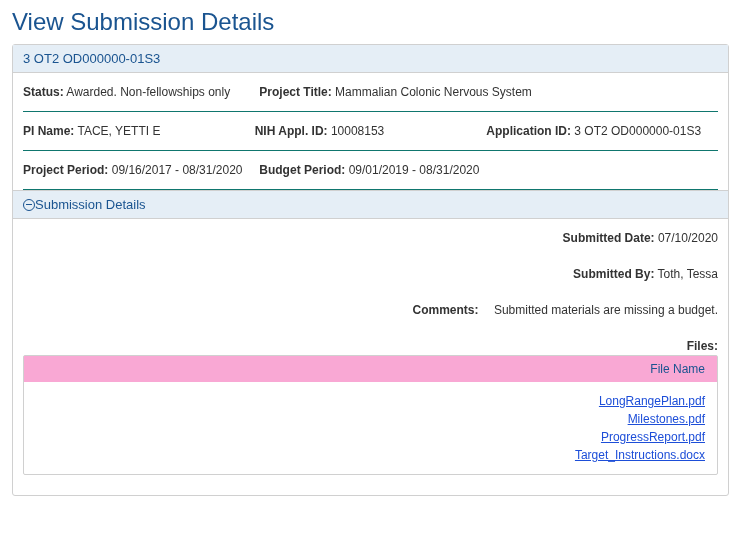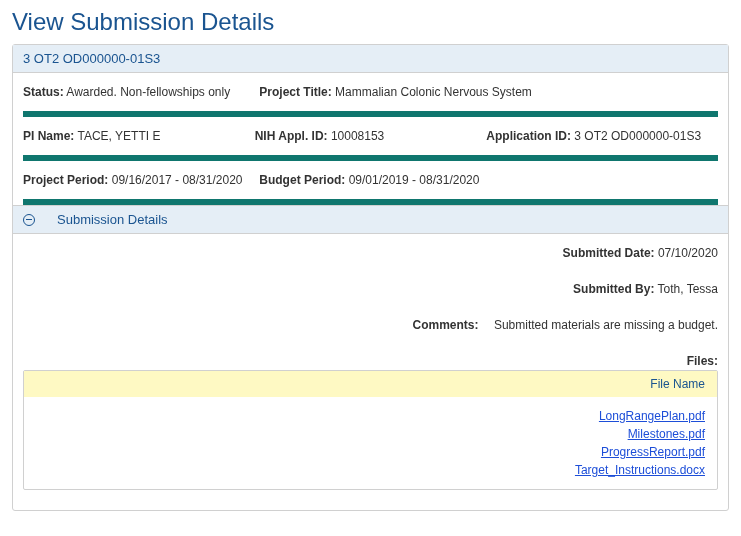--- a/index.html
+++ b/index.html
@@ -28,39 +28,39 @@
       padding: 6px 10px;
       font-size: 13px;
       border-bottom: 1px solid #d0d0d0;
     }
     .panel-body {
       padding: 0 10px;
     }
     .info-row {
       display: flex;
       padding: 12px 0;
-      border-bottom: 6px solid #0f766e;
+      border-bottom: 1px solid #0f766e;
     }
     .info-row:last-child { border-bottom: none; }
     .col-third { flex: 1; min-width: 0; }
     .col-half-a { flex: 0 0 34%; }
     .col-half-b { flex: 1; }
     .label { font-weight: bold; color: #333; }
     .value { color: #333; }
     .section-header {
       background: #e5eef6;
       border: 1px solid #d0d0d0;
       border-left: none;
       border-right: none;
       padding: 6px 10px;
       color: #1a5490;
       font-size: 13px;
       display: flex;
       align-items: center;
-      gap: 22px;
+      gap: 0;
       margin: 0 -10px;
       cursor: pointer;
     }
     .collapse-icon {
       width: 12px;
       height: 12px;
       border-radius: 50%;
       border: 1.5px solid #1a5490;
       display: inline-flex;
       align-items: center;
@@ -76,21 +76,21 @@
       background: #1a5490;
     }
     .sub-section { padding: 12px 0 6px; text-align: right; }
     .sub-row { padding: 0 0 22px; }
     .files-box {
       border: 1px solid #d0d0d0;
       border-radius: 2px;
       margin-bottom: 14px;
     }
     .files-header {
-      background: #fef9c3;
+      background: #f9a8d4;
       color: #1a5490;
       padding: 6px 12px;
       font-size: 12px;
     }
     .files-body { padding: 10px 12px; }
     .file-link {
       display: block;
       color: #1d4ed8;
       text-decoration: underline;
       line-height: 1.5;

